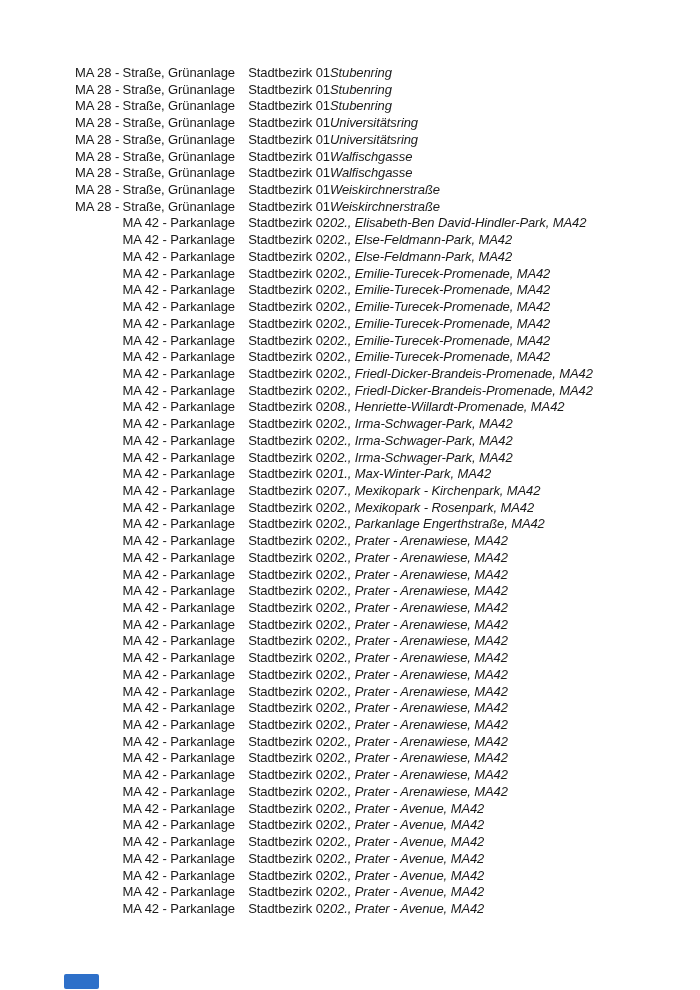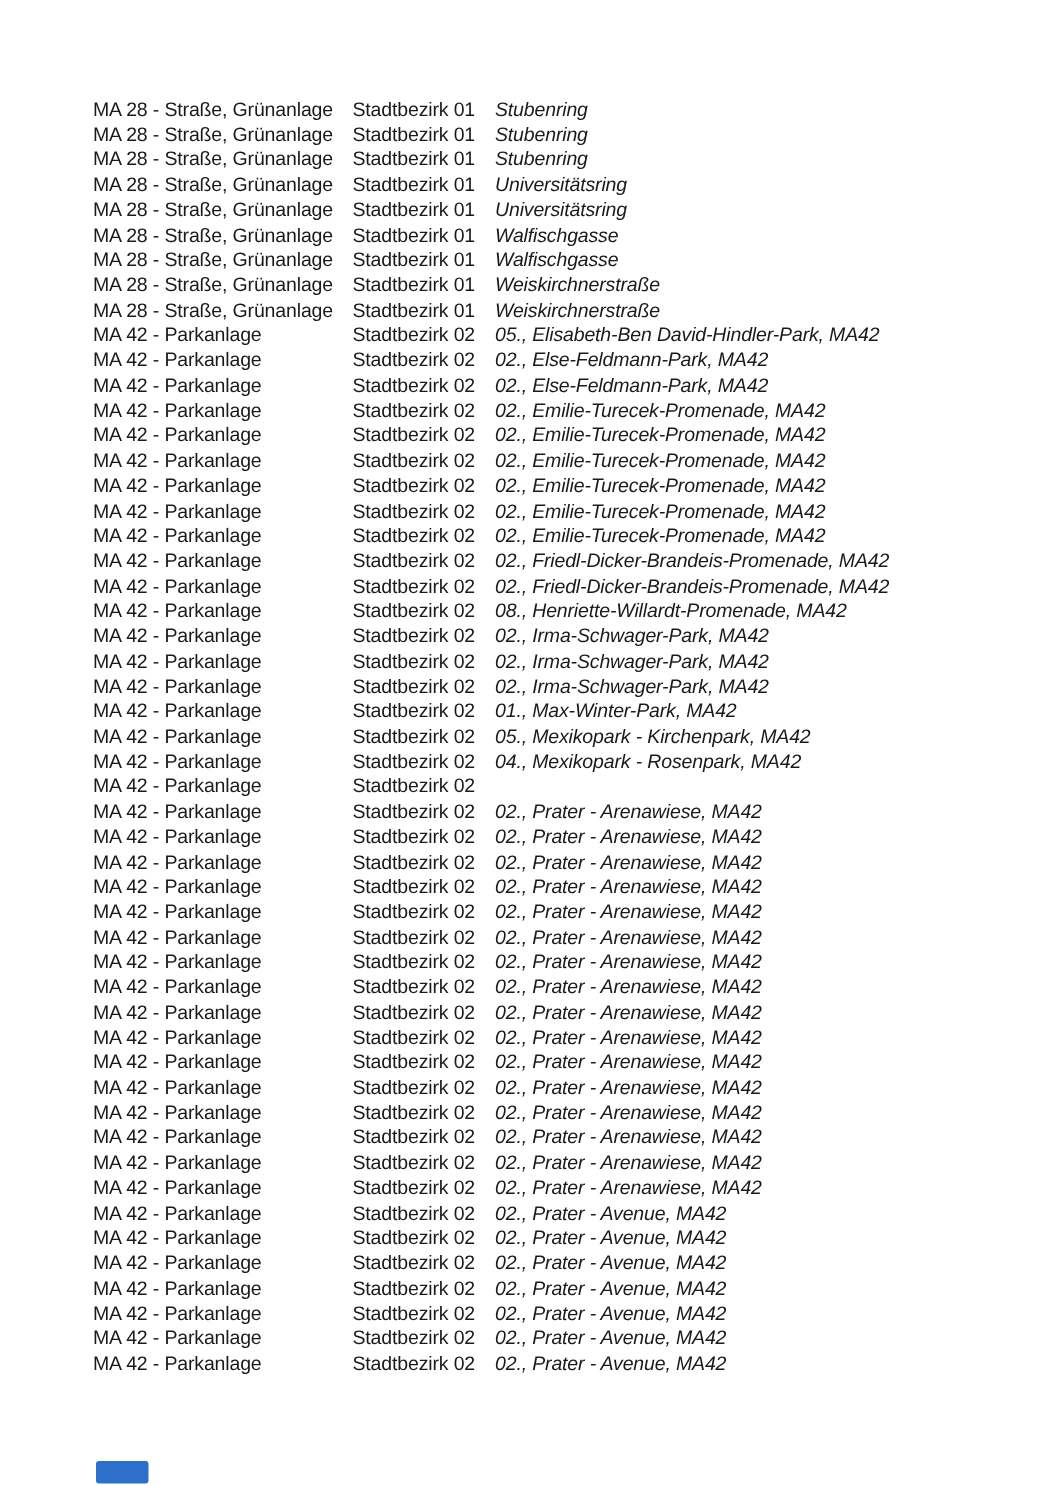--- a/index.html
+++ b/index.html
@@ -16,20 +16,21 @@
   }
   .page {
     position: absolute;
     inset: 0;
   }
   .table {
     position: absolute;
     top: 65px;
     left: 62px;
     right: 12px;
+    text-align: right;
   }
   .row {
     display: flex;
     align-items: baseline;
     font-size: 13px;
     line-height: 16.72px;
     white-space: nowrap;
     letter-spacing: -0.1px;
   }
   .cell-bereich { width: 173px; flex: none; }
@@ -99,21 +100,21 @@
 
   <div class="row">
     <span class="cell-bereich">MA 28 - Straße, Grünanlage</span>
     <span class="cell-stadtbezirk">Stadtbezirk 01</span>
     <span class="cell-ort">Weiskirchnerstraße</span>
   </div>
 
   <div class="row">
     <span class="cell-bereich">MA 42 - Parkanlage</span>
     <span class="cell-stadtbezirk">Stadtbezirk 02</span>
-    <span class="cell-ort">05., Elisabeth-Ben David-Hindler-Park, MA42</span>
+    <span class="cell-ort">02., Elisabeth-Ben David-Hindler-Park, MA42</span>
   </div>
 
   <div class="row">
     <span class="cell-bereich">MA 42 - Parkanlage</span>
     <span class="cell-stadtbezirk">Stadtbezirk 02</span>
     <span class="cell-ort">02., Else-Feldmann-Park, MA42</span>
   </div>
 
   <div class="row">
     <span class="cell-bereich">MA 42 - Parkanlage</span>
@@ -195,32 +196,33 @@
 
   <div class="row">
     <span class="cell-bereich">MA 42 - Parkanlage</span>
     <span class="cell-stadtbezirk">Stadtbezirk 02</span>
     <span class="cell-ort">01., Max-Winter-Park, MA42</span>
   </div>
 
   <div class="row">
     <span class="cell-bereich">MA 42 - Parkanlage</span>
     <span class="cell-stadtbezirk">Stadtbezirk 02</span>
-    <span class="cell-ort">05., Mexikopark - Kirchenpark, MA42</span>
-  </div>
-
-  <div class="row">
-    <span class="cell-bereich">MA 42 - Parkanlage</span>
-    <span class="cell-stadtbezirk">Stadtbezirk 02</span>
-    <span class="cell-ort">04., Mexikopark - Rosenpark, MA42</span>
-  </div>
-
-  <div class="row">
-    <span class="cell-bereich">MA 42 - Parkanlage</span>
-    <span class="cell-stadtbezirk">Stadtbezirk 02</span>
+    <span class="cell-ort">07., Mexikopark - Kirchenpark, MA42</span>
+  </div>
+
+  <div class="row">
+    <span class="cell-bereich">MA 42 - Parkanlage</span>
+    <span class="cell-stadtbezirk">Stadtbezirk 02</span>
+    <span class="cell-ort">02., Mexikopark - Rosenpark, MA42</span>
+  </div>
+
+  <div class="row">
+    <span class="cell-bereich">MA 42 - Parkanlage</span>
+    <span class="cell-stadtbezirk">Stadtbezirk 02</span>
+    <span class="cell-ort">02., Parkanlage Engerthstraße, MA42</span>
   </div>
 
   <div class="row">
     <span class="cell-bereich">MA 42 - Parkanlage</span>
     <span class="cell-stadtbezirk">Stadtbezirk 02</span>
     <span class="cell-ort">02., Prater - Arenawiese, MA42</span>
   </div>
 
   <div class="row">
     <span class="cell-bereich">MA 42 - Parkanlage</span>

